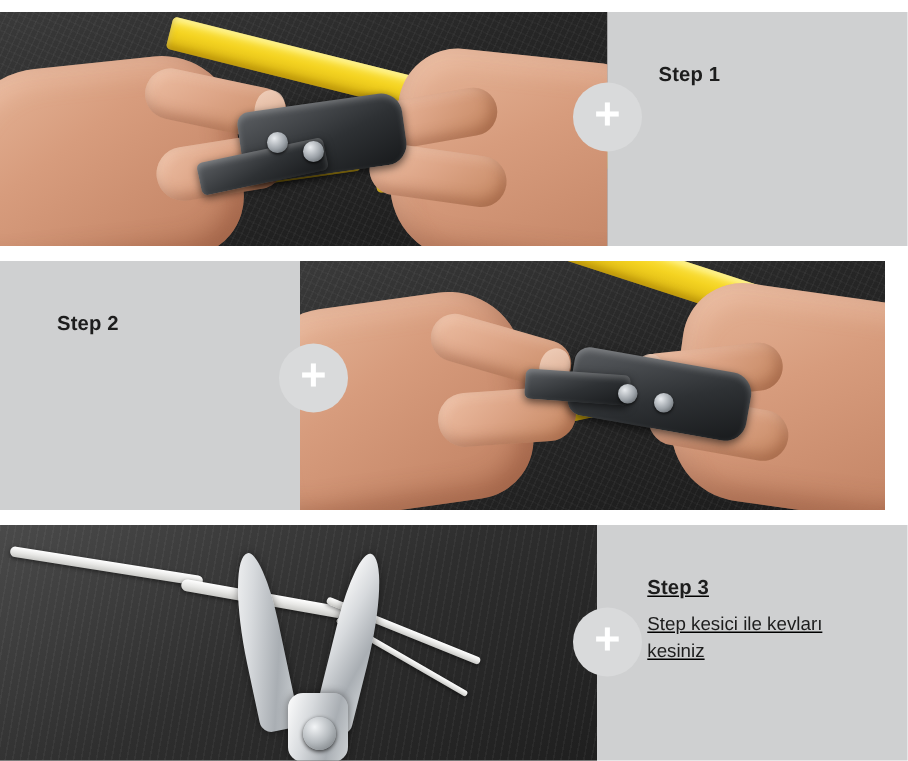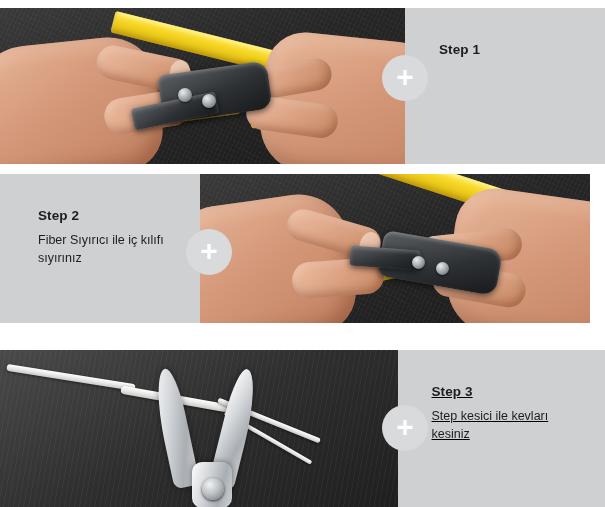--- a/index.html
+++ b/index.html
@@ -22,21 +22,21 @@
 
   
   .row {
     position: absolute;
     left: 0;
     width: 605px;
     display: flex;
     flex-direction: row;
   }
   .row1 { top: 8px;   height: 156px; }
-  .row2 { top: 174px; height: 149px; }
+  .row2 { top: 174px; height: 166px; }
   .row3 { top: 350px; height: 157px; text-decoration: underline; }
 
   
   .photo {
     position: relative;
     overflow: hidden;
     background: #2b2b2b;
   }
   .photo-left  { width: 405px; height: 100%; }
   .photo-right { width: 390px; height: 100%; margin-left: 0; }
@@ -208,21 +208,20 @@
   </div>
 
   <div class="plus-badge badge-r1">
     <span class="glyph">+</span>
   </div>
 
   <div class="row row2">
 
     <div class="textpanel left-panel">
       <p class="step-title">Step 2</p>
-      <p class="step-desc">Fiber Sıyırıcı ile iç kılıfı sıyırınız</p>
     </div>
 
     <div class="photo photo-right">
       <div class="backdrop"></div>
 
       <div class="cable" style="left:160px; top:10px; width:250px; height:24px; transform:rotate(18deg);"></div>
       <div class="cable" style="left:300px; top:108px; width:120px; height:22px; transform:rotate(10deg);"></div>
       <div class="cable" style="left:78px; top:96px; width:140px; height:18px; transform:rotate(-12deg);"></div>
 
       <div class="hand" style="left:-28px; top:26px; width:180px; height:140px; border-radius:50px 50px 40px 30px; transform:rotate(-8deg);"></div>

